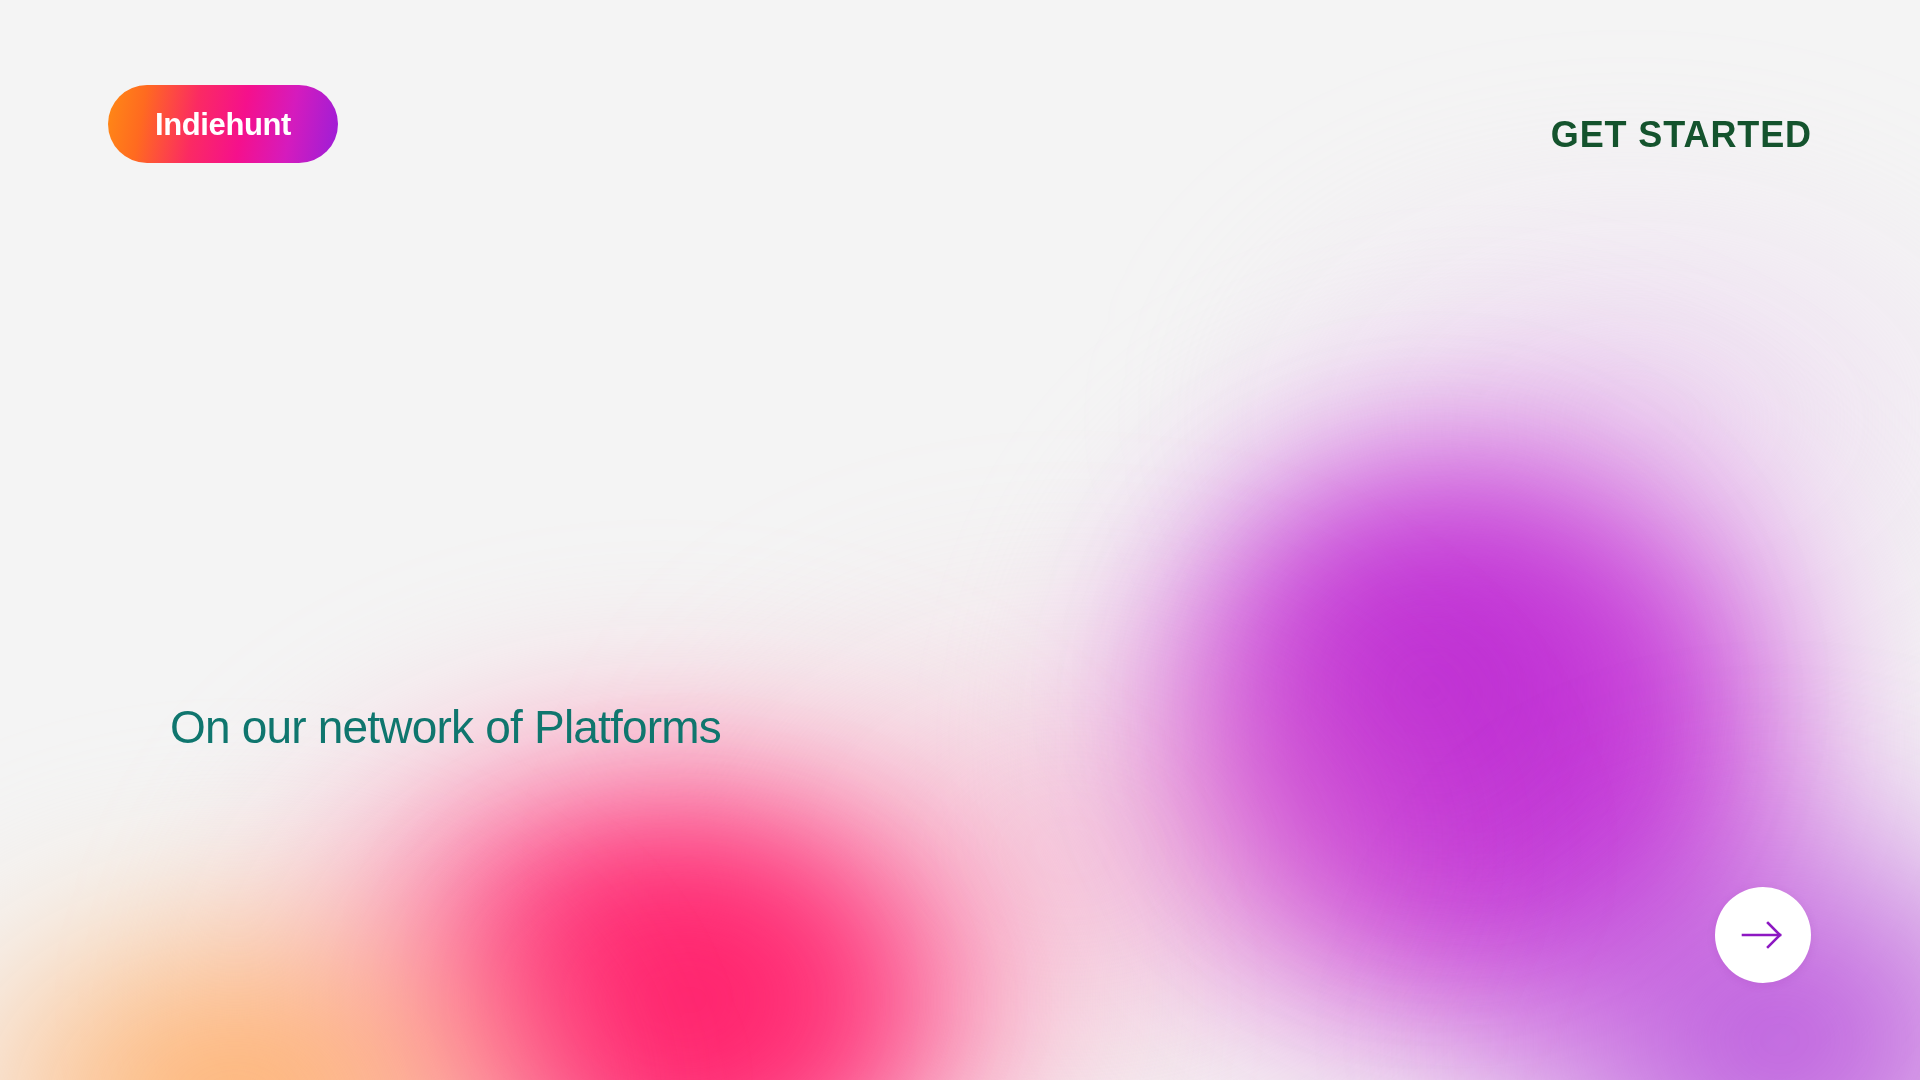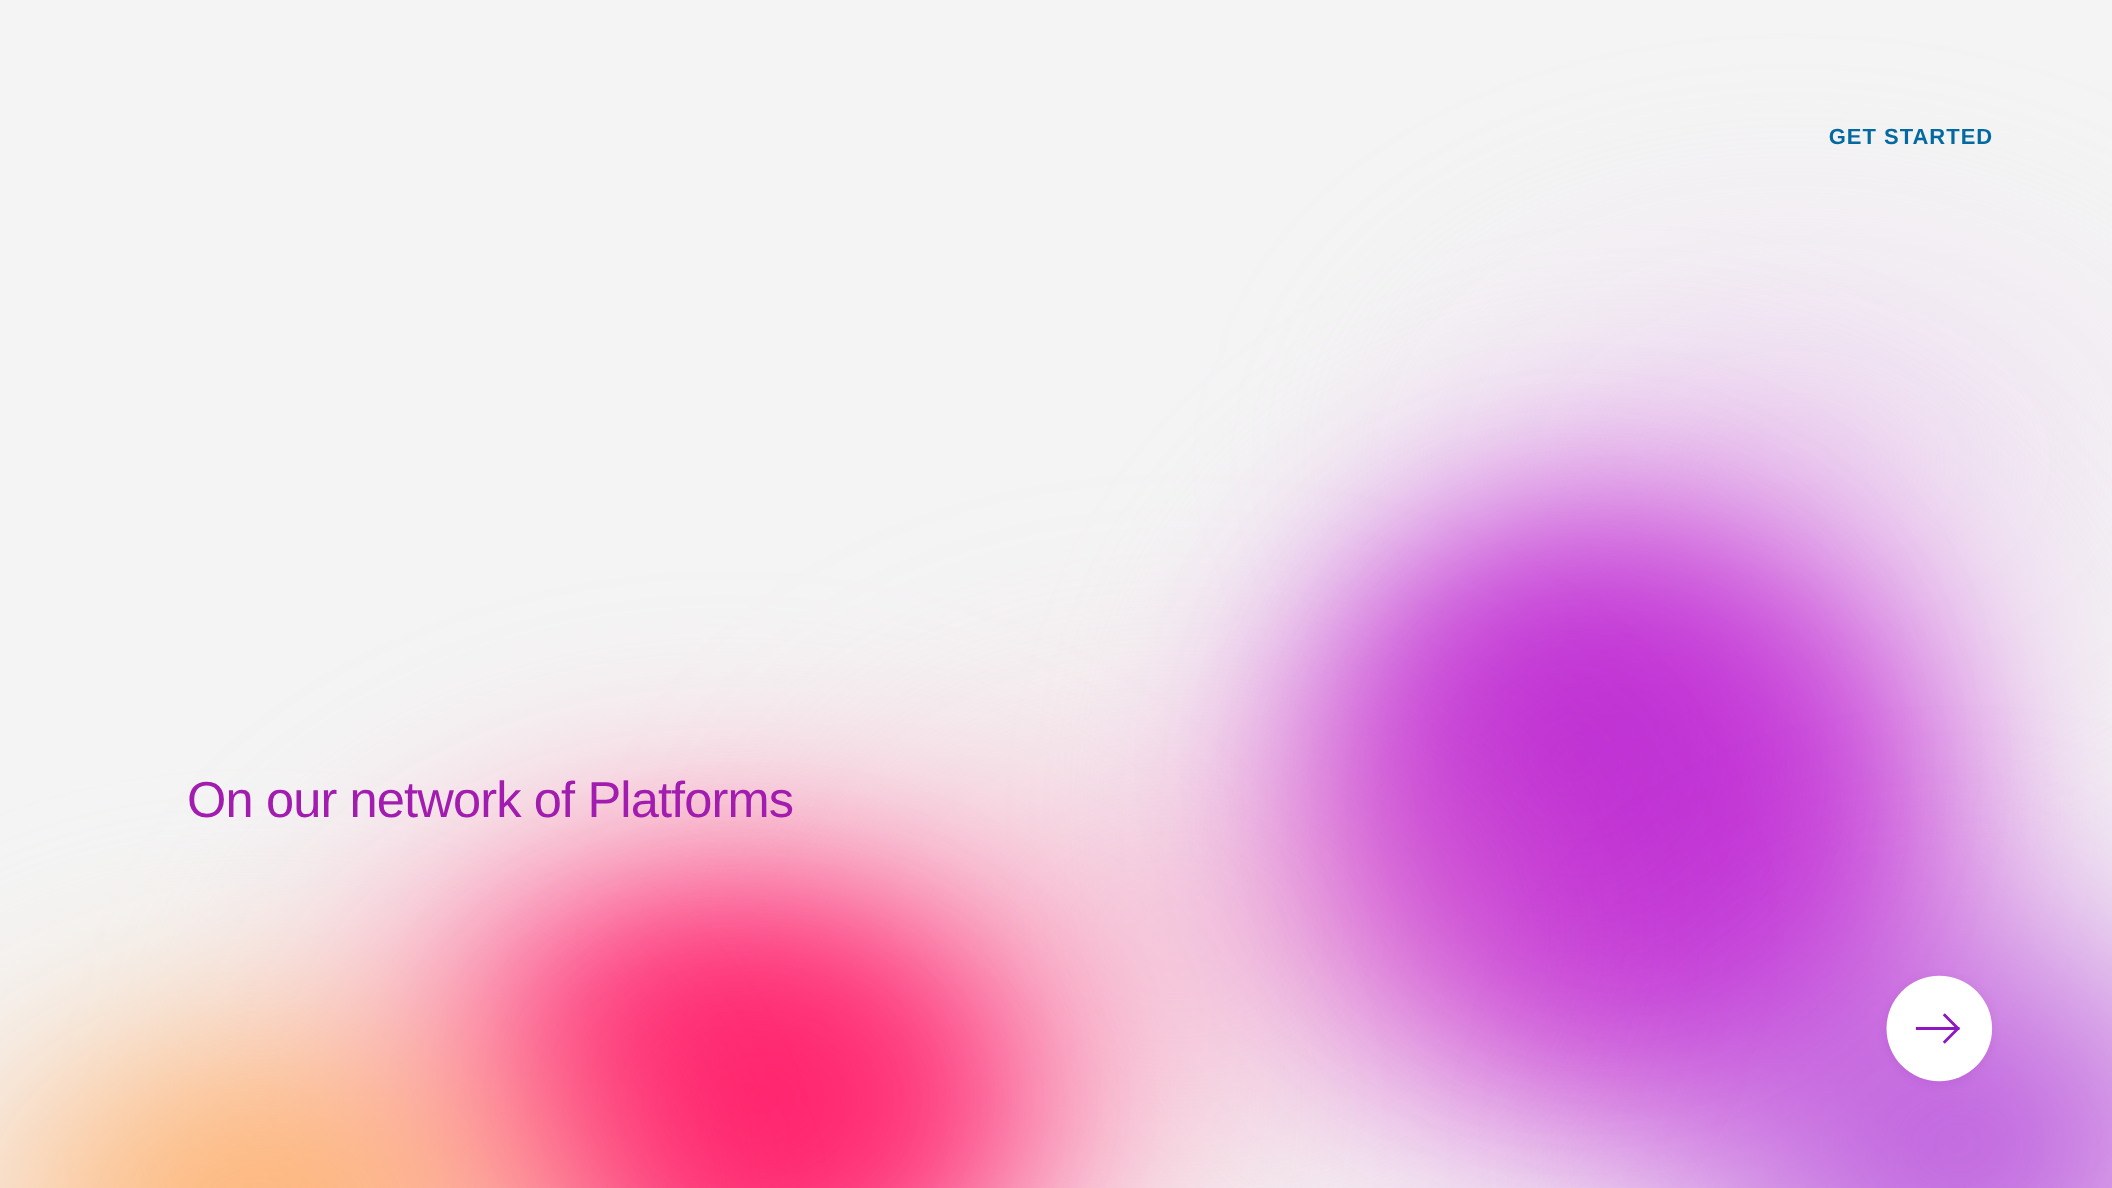--- a/index.html
+++ b/index.html
@@ -142,24 +142,24 @@
     font-size:31px;
     font-weight:700;
     letter-spacing:-0.4px;
     line-height:1;
     white-space:nowrap;
   }
 
   .get-started {
     position:absolute;
     right:108px; top:114px;
-    font-size:20px;
+    font-size:36px;
     font-weight:700;
     letter-spacing:0.9px;
-    color:#0369a1;
+    color:#14532d;
     white-space:nowrap;
     cursor:pointer;
     background:none; border:none;
     font-family:"Liberation Sans", sans-serif;
   }
 
   
   .hero-title {
     position:absolute;
     left:168px; top:262px;
@@ -170,21 +170,21 @@
     color:#050505;
     white-space:pre-line;
   }
 
   .hero-sub {
     position:absolute;
     left:170px; top:700px;
     font-size:46px;
     font-weight:400;
     letter-spacing:-0.8px;
-    color:#a21caf;
+    color:#0f766e;
     white-space:nowrap;
   }
 
   
   .arrow-btn {
     position:absolute;
     left:1715px; top:887px;
     width:96px; height:96px;
     border-radius:50%;
     background:#ffffff;
@@ -206,20 +206,23 @@
     <div class="blob blob-purple-core"></div>
     <div class="blob blob-violet"></div>
     <div class="blob blob-blush"></div>
     <div class="blob blob-pink"></div>
     <div class="blob blob-pink-core"></div>
     <div class="blob blob-orange"></div>
   </div>
 
   <div class="content">
 
+    <div class="logo-pill">
+      <span class="logo-text">Indiehunt</span>
+    </div>
 
     <div class="get-started">GET STARTED</div>
 
 
     <p class="hero-sub">On our network of Platforms</p>
 
     <div class="arrow-btn">
       <span>
         <svg width="48" height="32" viewBox="0 0 48 32" fill="none" aria-hidden="true">
           <path d="M4 16 H41" stroke="#8d18c2" stroke-width="2.6" stroke-linecap="square"></path>

